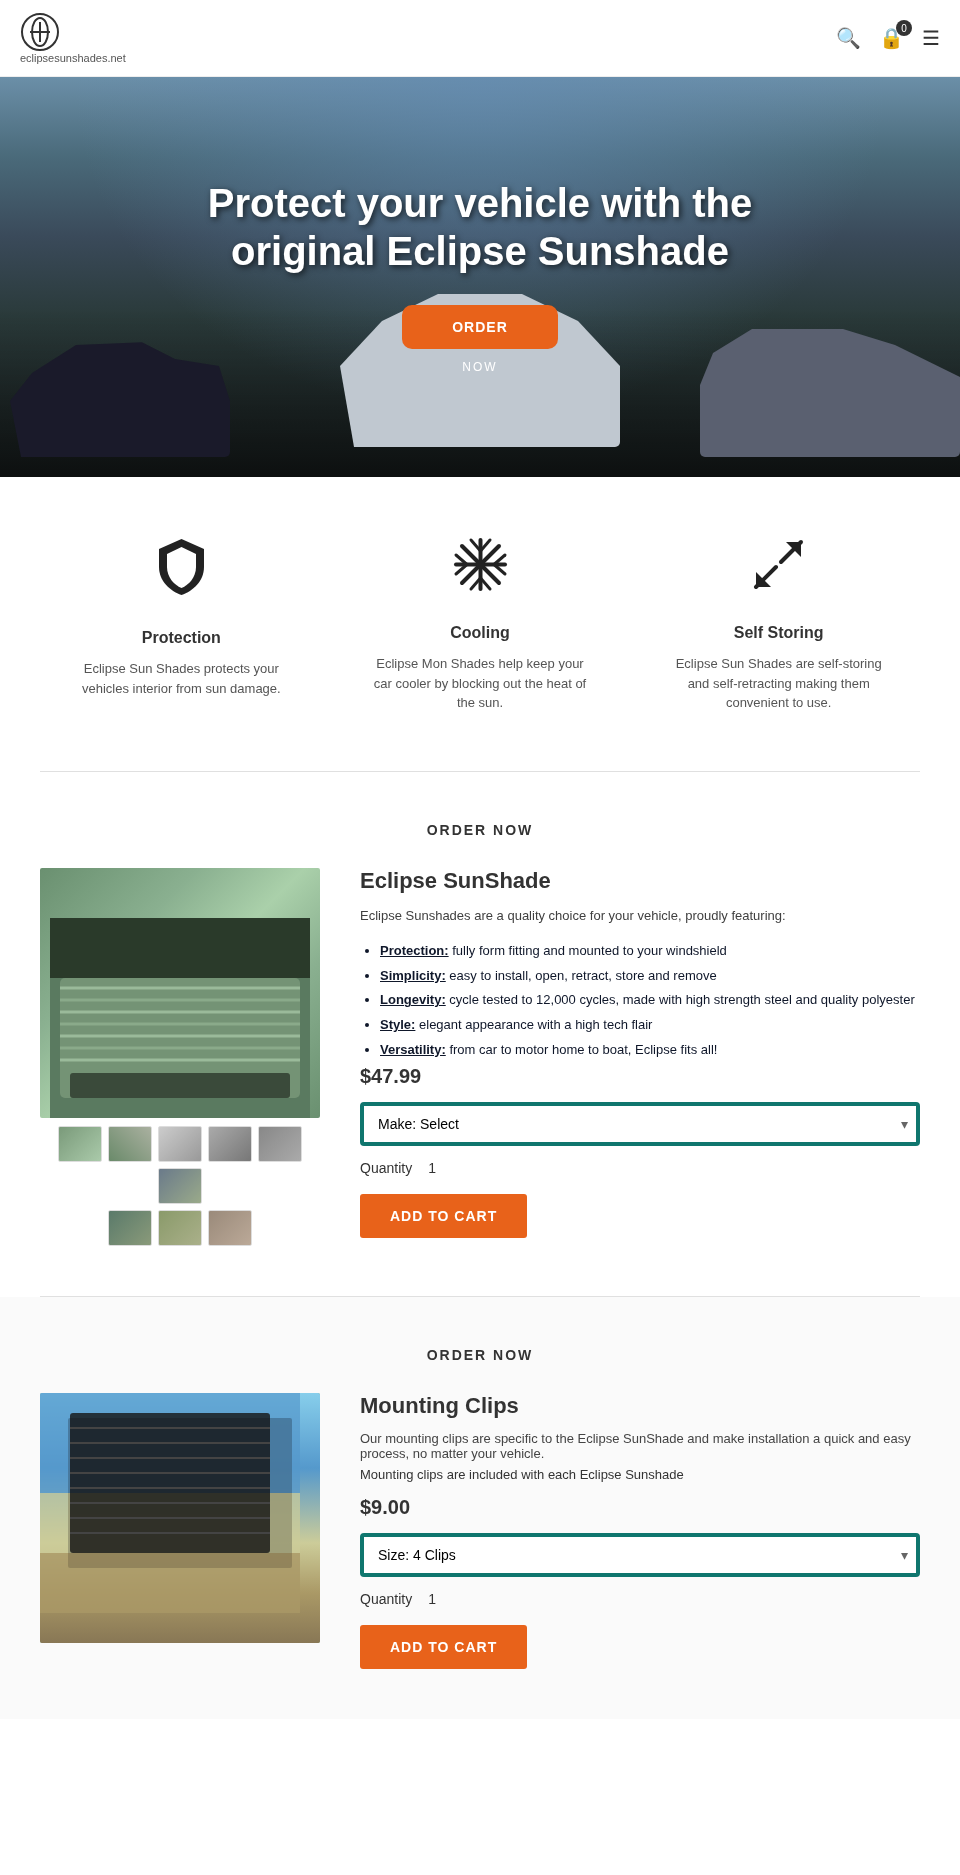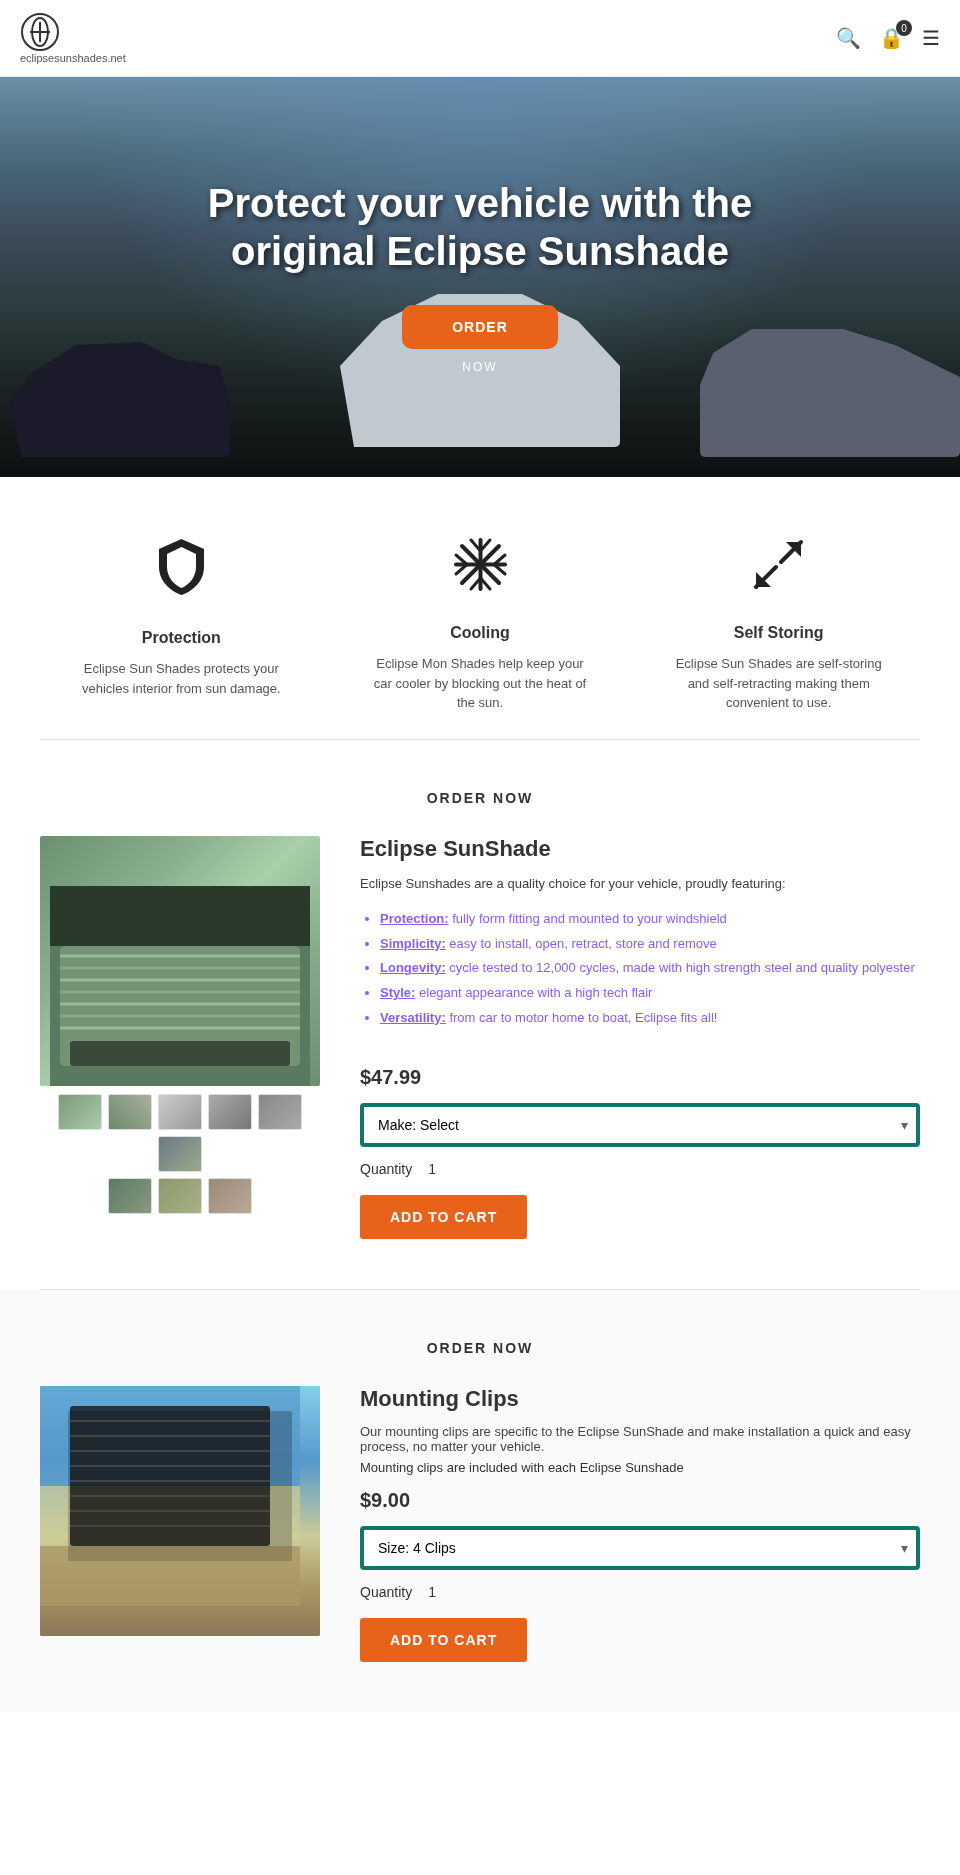--- a/index.html
+++ b/index.html
@@ -153,21 +153,21 @@
       letter-spacing: 2px;
       cursor: pointer;
       text-transform: uppercase;
     }
 
     
     .features {
       display: flex;
       justify-content: center;
       gap: 16px;
-      padding: 60px 40px 26px;
+      padding: 60px 40px 58px;
       background: #fff;
     }
     .feature-item {
       flex: 1;
       text-align: center;
       padding: 0 30px;
     }
     .feature-icon {
       font-size: 50px;
       margin-bottom: 20px;
@@ -282,23 +282,23 @@
     .product-intro {
       font-size: 13px;
       color: #404040;
       margin-bottom: 14px;
       line-height: 1.5;
     }
     .product-features {
       list-style: disc;
       padding-left: 20px;
       font-size: 13px;
-      margin-bottom: 36px;
+      margin-bottom: 3px;
       line-height: 1.9;
-      color: #8b5cf6;
+      color: #0f172a;
     }
     .product-features li span.feat-label {
       font-weight: bold;
       text-decoration: underline;
     }
     .product-price {
       font-size: 20px;
       font-weight: bold;
       margin-bottom: 14px;
     }

